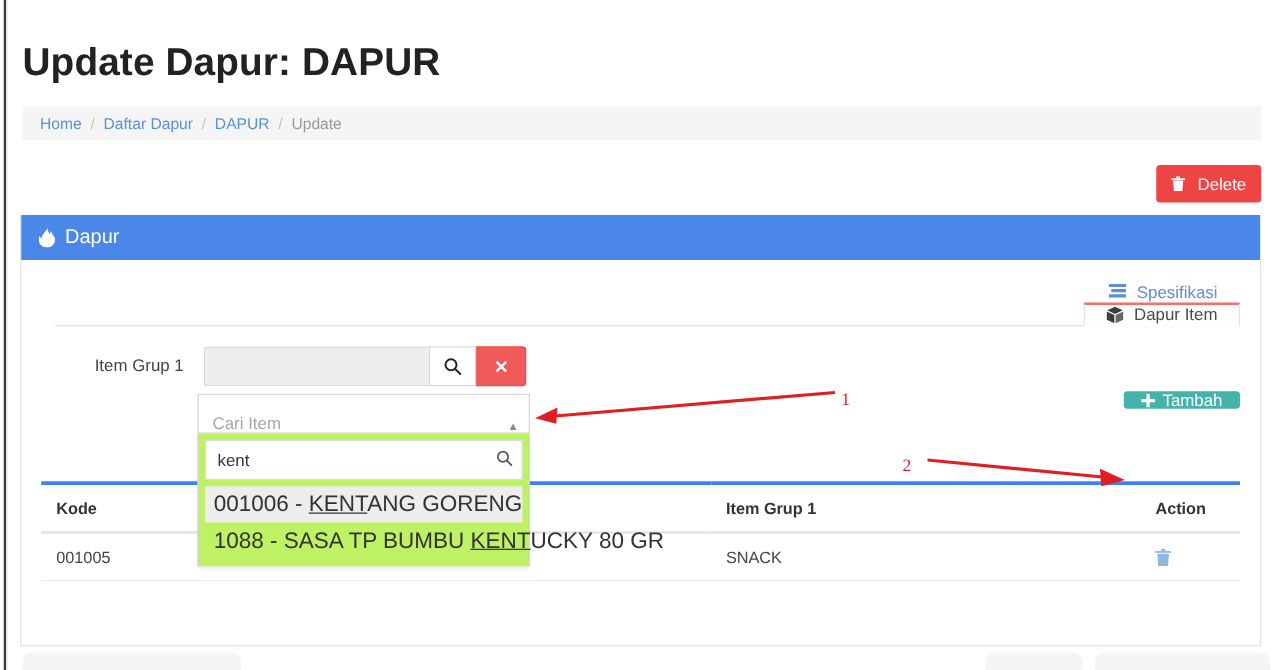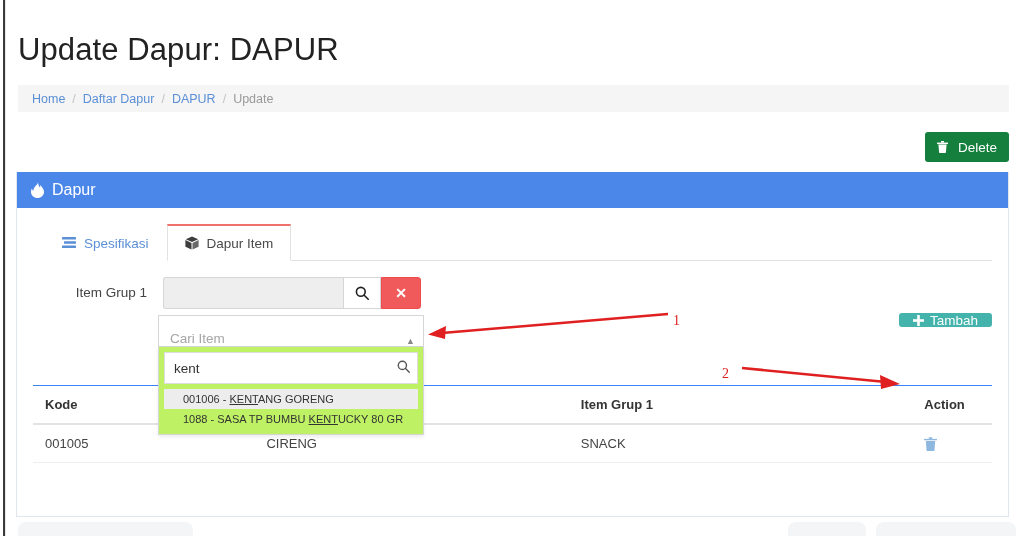--- a/index.html
+++ b/index.html
@@ -23,42 +23,42 @@
     background: #3a3a3a;
   }
   .win-edge-inner {
     position: absolute; left: 5px; top: 0; width: 1px; height: 536px;
     background: #e6e6e6;
   }
 
   
   .page-title {
     position: absolute; left: 18px; top: 32px;
-    font-size: 31px; font-weight: 400; color: #222; letter-spacing: .1px;
+    font-size: 31px; font-weight: 700; color: #222; letter-spacing: .1px;
     white-space: nowrap;
   }
 
   
   .breadcrumb {
     position: absolute; left: 18px; top: 85px;
     width: 991px; height: 27px;
     background: #f5f5f5;
     display: flex; align-items: center;
     padding-left: 14px;
     font-size: 12.5px;
   }
   .bc-link { color: #5b8fd6; }
   .bc-link.active { color: #9a9a9a; }
   .bc-sep { color: #c3c3c3; margin: 0 7px; }
 
   
   .btn-delete {
     position: absolute; right: 15px; top: 132px;
     height: 30px; padding: 0 12px;
-    background: #15803d; color: #fff; border: none; border-radius: 3px;
+    background: #ef4444; color: #fff; border: none; border-radius: 3px;
     font-size: 13.5px; display: flex; align-items: center; gap: 10px;
     cursor: pointer;
   }
 
   
   .panel {
     position: absolute; left: 16px; top: 172px;
     width: 993px; height: 345px;
     background: #ffffff;
     border: 1px solid #dfe6ee;
@@ -68,21 +68,21 @@
     height: 36px; background: #4a87e8; color: #ffffff;
     display: flex; align-items: center; gap: 8px;
     padding-left: 14px; font-size: 16px;
   }
   .panel-body { padding: 10px 16px 0 16px; position: relative; }
 
   
   .tabs {
     display: flex; align-items: flex-end;
     border-bottom: 1px solid #e2e2e2;
-    height: 38px; margin: 5px 0 0 11px;
+    height: 38px; margin: 5px 0 0 11px; flex-direction: column;
   }
   .tab {
     display: flex; align-items: center; gap: 8px;
     height: 37px; padding: 0 17px;
     font-size: 13.5px; color: #5b8fd6;
     background: #fff; cursor: pointer;
     border: 1px solid transparent; border-bottom: none;
     position: relative; top: 1px;
   }
   .tab.active {
@@ -143,40 +143,40 @@
     width: 100%; height: 32px; border: 1px solid #dcdcdc;
     padding: 0 28px 0 9px; font-size: 13.5px; color: #333;
     font-family: "Liberation Sans", sans-serif;
     background: #fff; outline: none;
   }
   .s2-search-icon {
     position: absolute; right: 8px; top: 8px; color: #666;
   }
   .s2-results { margin-top: 5px; }
   .s2-opt {
-    padding: 4px 19px; font-size: 11px; color: #333; cursor: pointer;
+    padding: 4px 7px; font-size: 18px; color: #333; cursor: pointer;
     white-space: nowrap;
   }
   .s2-opt.hl { background: #ededed; }
   .s2-opt u { text-decoration: underline; }
 
   
   .btn-tambah {
     position: absolute; right: 0px; top: 52px;
     height: 14px; padding: 0 14px;
     background: #43b3ab; color: #fff; border: none; border-radius: 3px;
     font-size: 13.5px; display: flex; align-items: center; gap: 6px;
     cursor: pointer;
   }
 
   
   .tbl { width: 100%; border-collapse: collapse; margin-top: 4px; }
   .tbl th {
     text-align: left; font-size: 13px; color: #333; font-weight: bold;
-    padding: 11px 12px; border-top: 1px solid #3b82f6;
+    padding: 11px 12px; border-top: 3px solid #3b82f6;
     border-bottom: 2px solid #e3e3e3;
   }
   .tbl td {
     font-size: 13px; color: #444; padding: 11px 12px;
     border-bottom: 1px solid #eee;
   }
   .tbl .col-kode { width: 225px; }
   .tbl .col-nama { width: 320px; }
   .tbl .col-grup { width: 350px; }
   .tbl .col-act  { width: 80px; }

